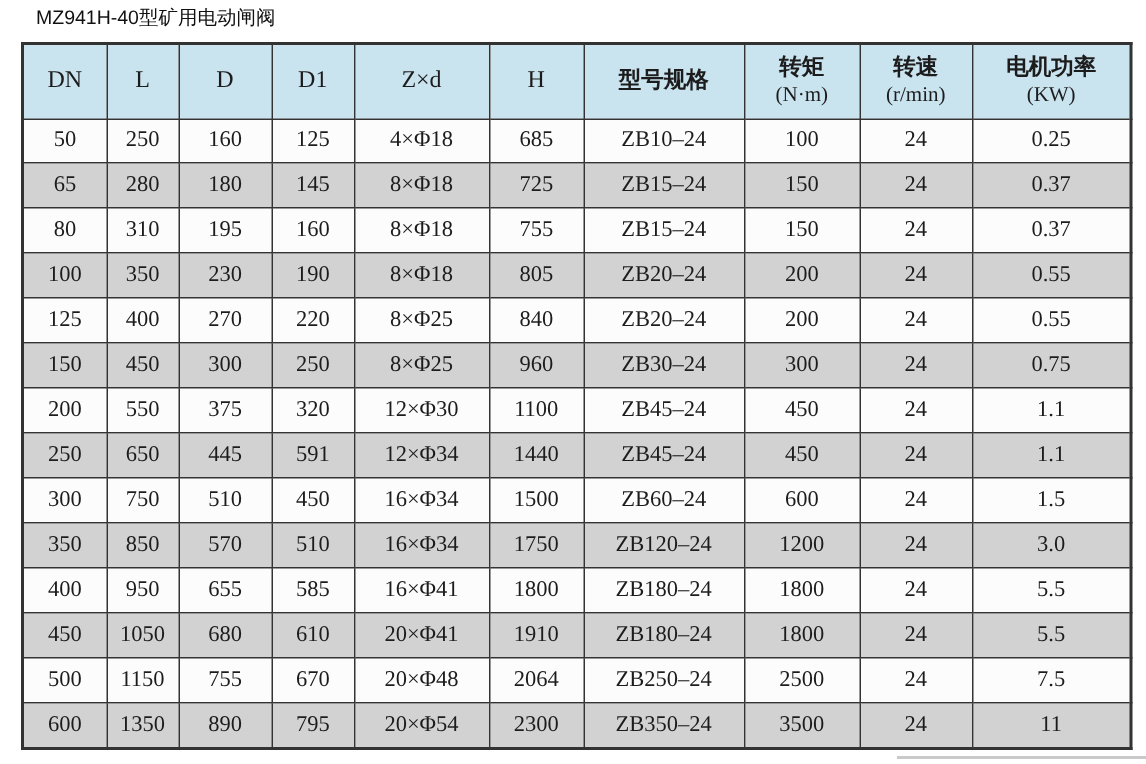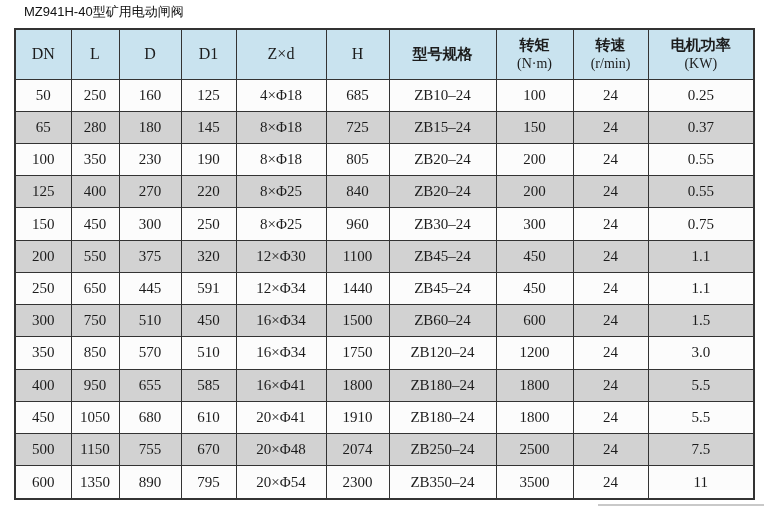--- a/index.html
+++ b/index.html
@@ -155,20 +155,32 @@
           <td>180</td>
           <td>145</td>
           <td>8×Φ18</td>
           <td>725</td>
           <td>ZB15–24</td>
           <td>150</td>
           <td>24</td>
           <td>0.37</td>
         </tr>
         <tr>
+          <td>80</td>
+          <td>310</td>
+          <td>195</td>
+          <td>160</td>
+          <td>8×Φ18</td>
+          <td>755</td>
+          <td>ZB15–24</td>
+          <td>150</td>
+          <td>24</td>
+          <td>0.37</td>
+        </tr>
+        <tr>
           <td>100</td>
           <td>350</td>
           <td>230</td>
           <td>190</td>
           <td>8×Φ18</td>
           <td>805</td>
           <td>ZB20–24</td>
           <td>200</td>
           <td>24</td>
           <td>0.55</td>
@@ -268,21 +280,21 @@
           <td>1800</td>
           <td>24</td>
           <td>5.5</td>
         </tr>
         <tr>
           <td>500</td>
           <td>1150</td>
           <td>755</td>
           <td>670</td>
           <td>20×Φ48</td>
-          <td>2074</td>
+          <td>2064</td>
           <td>ZB250–24</td>
           <td>2500</td>
           <td>24</td>
           <td>7.5</td>
         </tr>
         <tr>
           <td>600</td>
           <td>1350</td>
           <td>890</td>
           <td>795</td>

